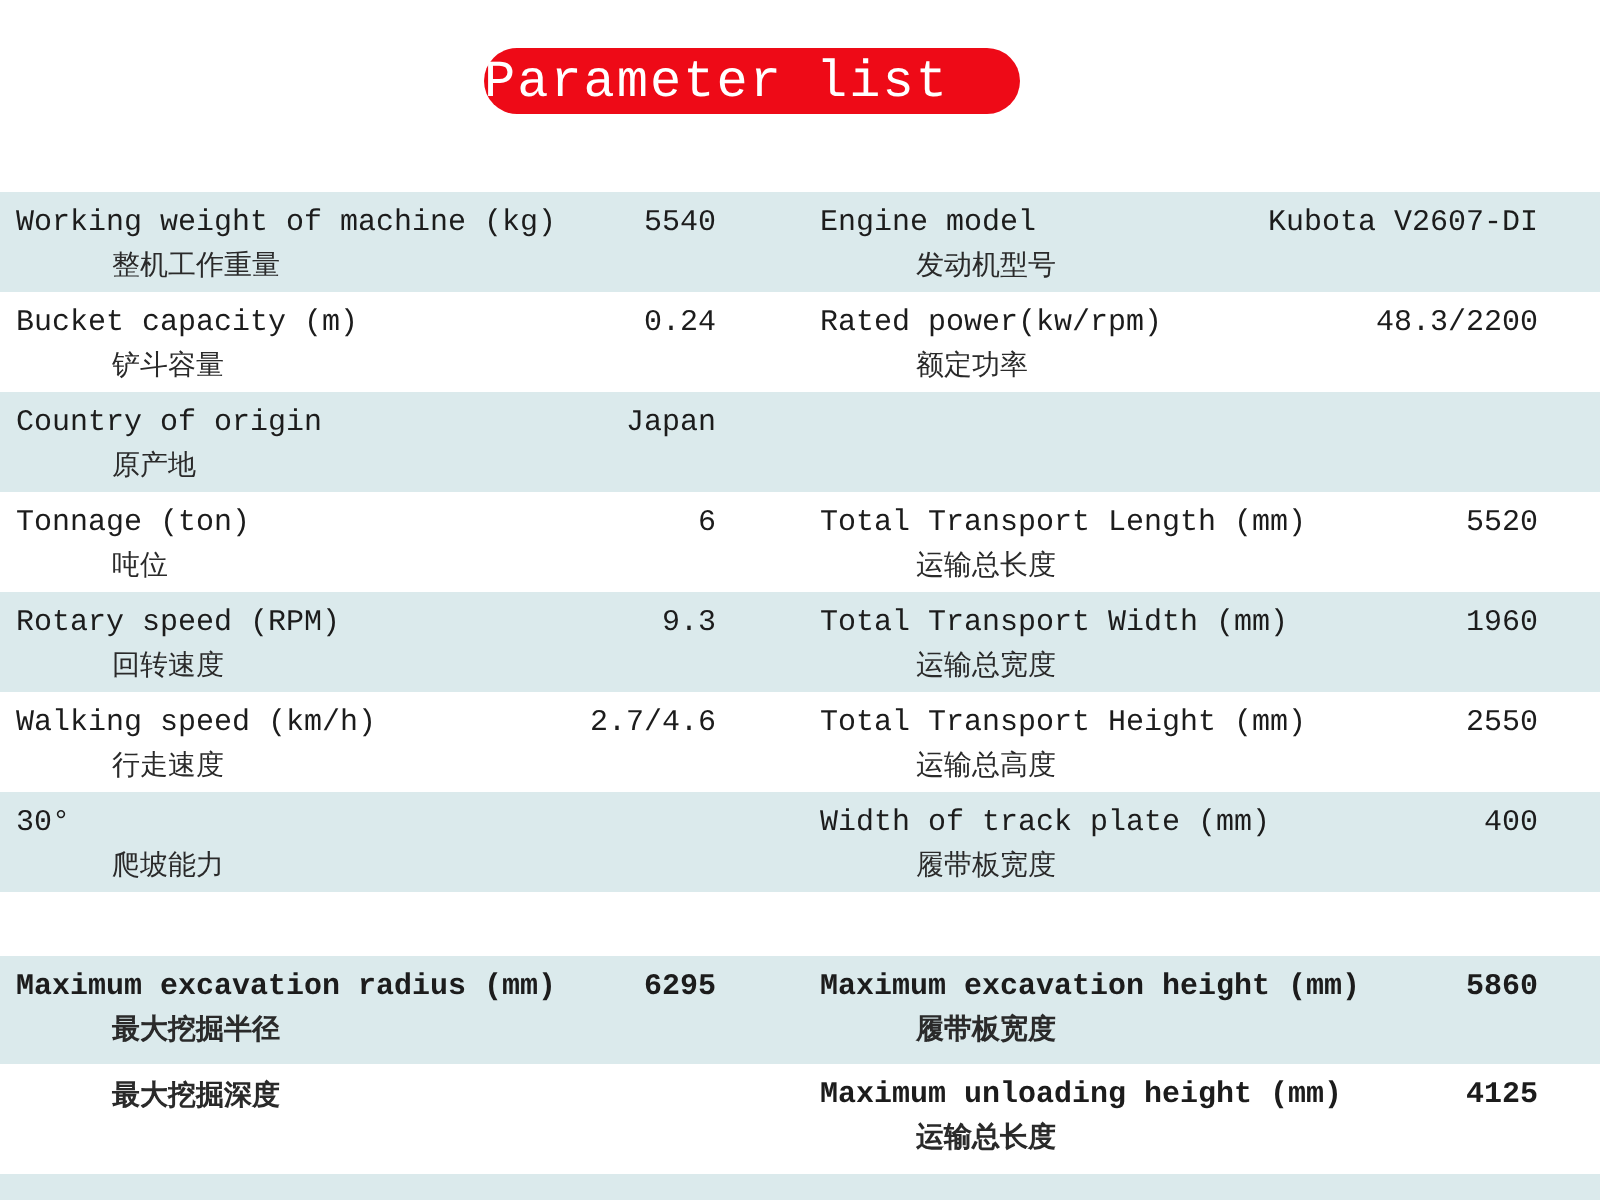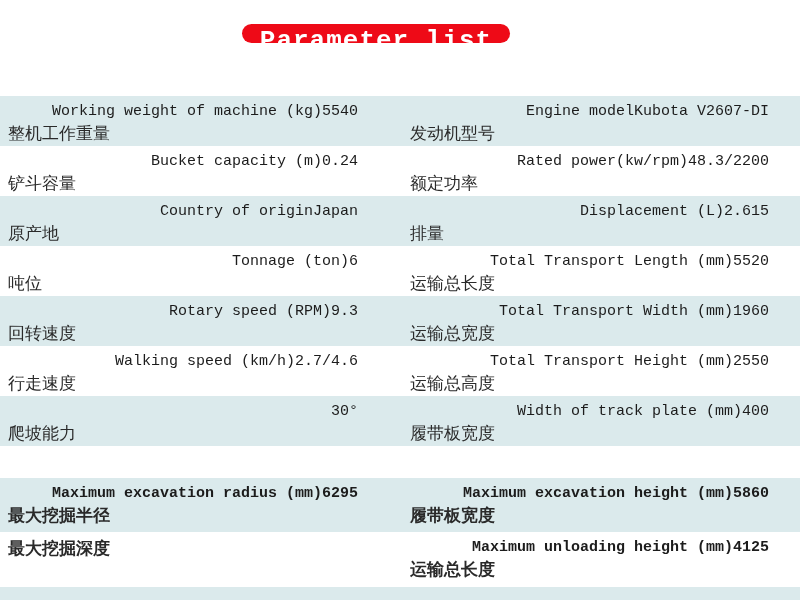--- a/index.html
+++ b/index.html
@@ -13,28 +13,27 @@
     width: 800px;
     height: 600px;
     background: #ffffff;
     overflow: hidden;
   }
   .title-pill {
     position: absolute;
     left: 242px;
     top: 24px;
     width: 268px;
-    height: 19px;
+    height: 33px;
     background: #ee0a17;
     border-radius: 18px;
     color: #ffffff;
     font-size: 26px;
-    font-weight: bold;
+    font-weight: normal;
     letter-spacing: 1px;
-    text-align: center;
     line-height: 34px;
   }
   .spec-table {
     position: absolute;
     left: 0;
     width: 800px;
   }
   .section-1 { top: 96px; }
   .section-2 { top: 478px; }
   .row {
@@ -47,33 +46,34 @@
   .row.band { background: #dbeaec; }
   .cell {
     box-sizing: border-box;
     width: 400px;
     padding-top: 5px;
   }
   .cell.left  { padding-left: 8px;  padding-right: 42px; }
   .cell.right { padding-left: 10px; padding-right: 31px; }
   .line-en {
     display: flex;
-    justify-content: flex-end;
+    justify-content: space-between;
     align-items: baseline;
     font-size: 15px;
     line-height: 21px;
     color: #1c1c1c;
     white-space: nowrap;
   }
   .line-en .val { text-align: right; }
   .line-zh {
-    font-size: 17px;
+    font-size: 14px;
     line-height: 25px;
     color: #2a2a2a;
     white-space: nowrap;
+    margin-left: 48px;
   }
   .bottom-band {
     position: absolute;
     left: 0;
     top: 587px;
     width: 800px;
     height: 13px;
     background: #dbeaec;
   }
 </style>
@@ -121,27 +121,20 @@
     </div>
 
     <div class="row band">
       <div class="cell left">
         <div class="line-en">
           <span>Country of origin</span>
           <span class="val">Japan</span>
         </div>
         <div class="line-zh">原产地</div>
       </div>
-      <div class="cell right">
-        <div class="line-en">
-          <span>Displacement (L)</span>
-          <span class="val">2.615</span>
-        </div>
-        <div class="line-zh">排量</div>
-      </div>
     </div>
 
     <div class="row">
       <div class="cell left">
         <div class="line-en">
           <span>Tonnage (ton)</span>
           <span class="val">6</span>
         </div>
         <div class="line-zh">吨位</div>
       </div>

